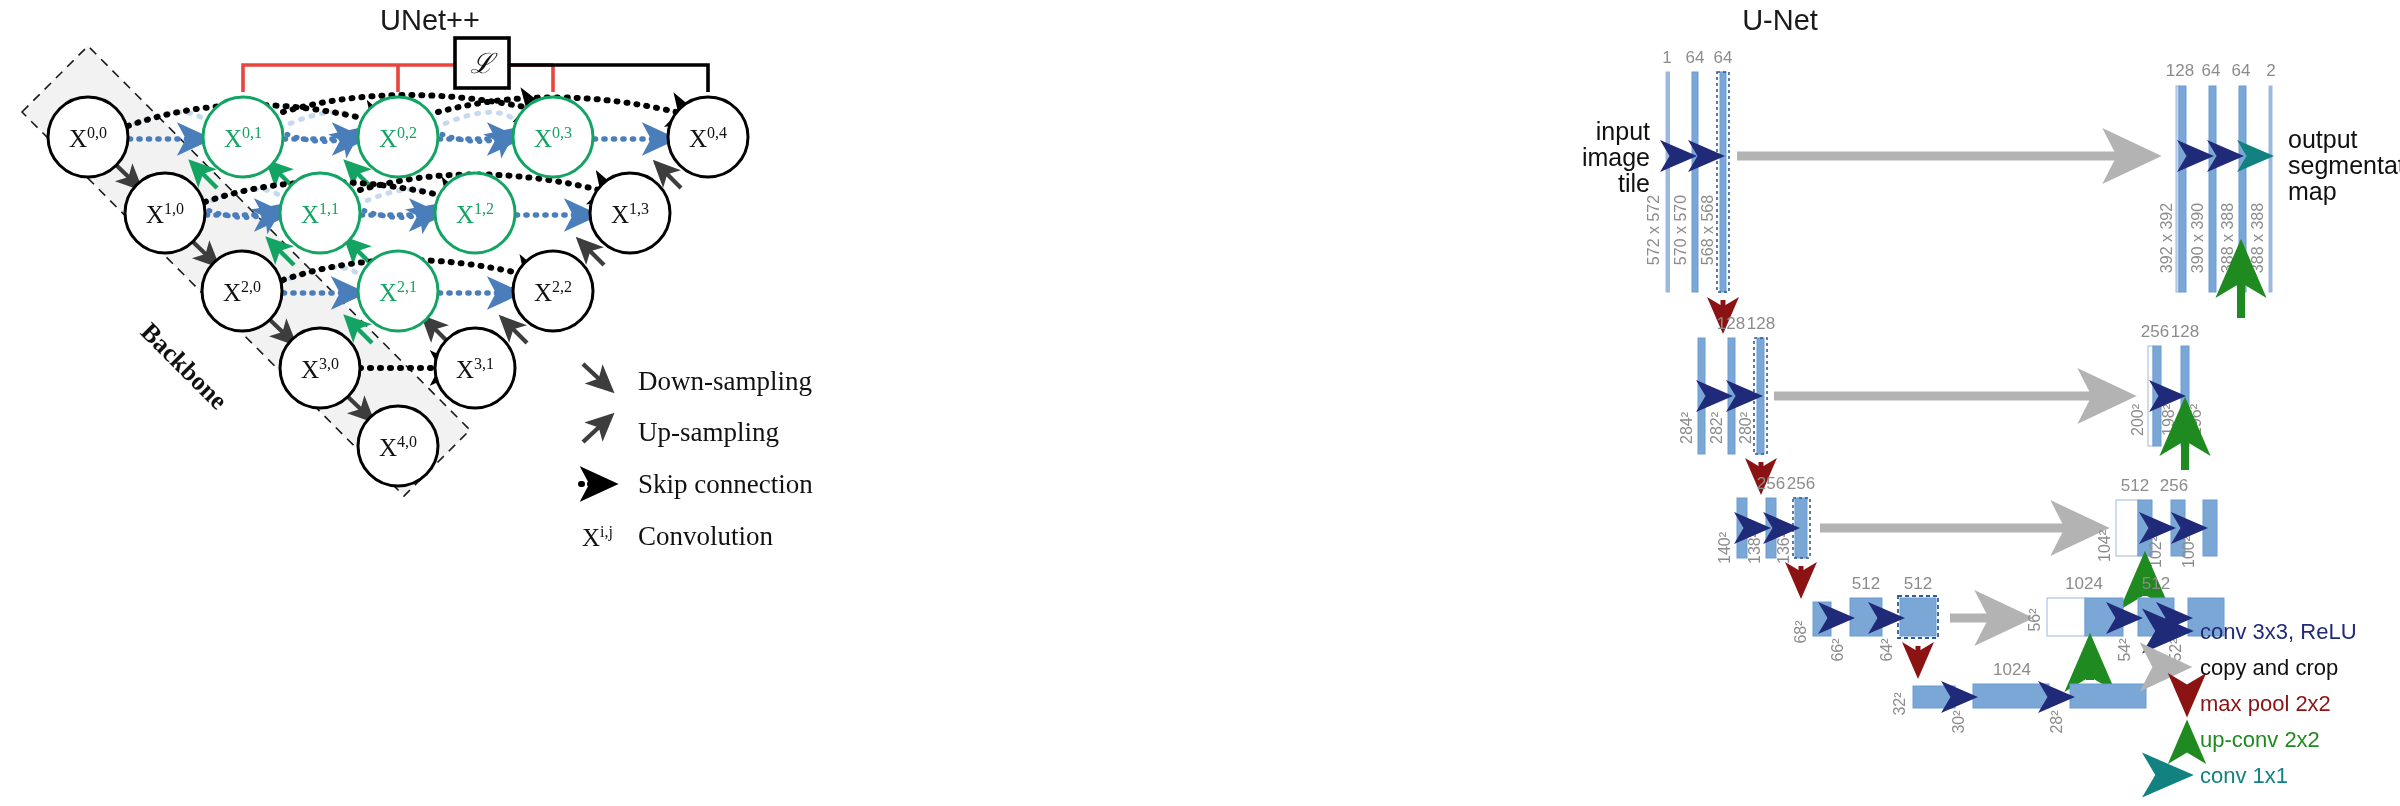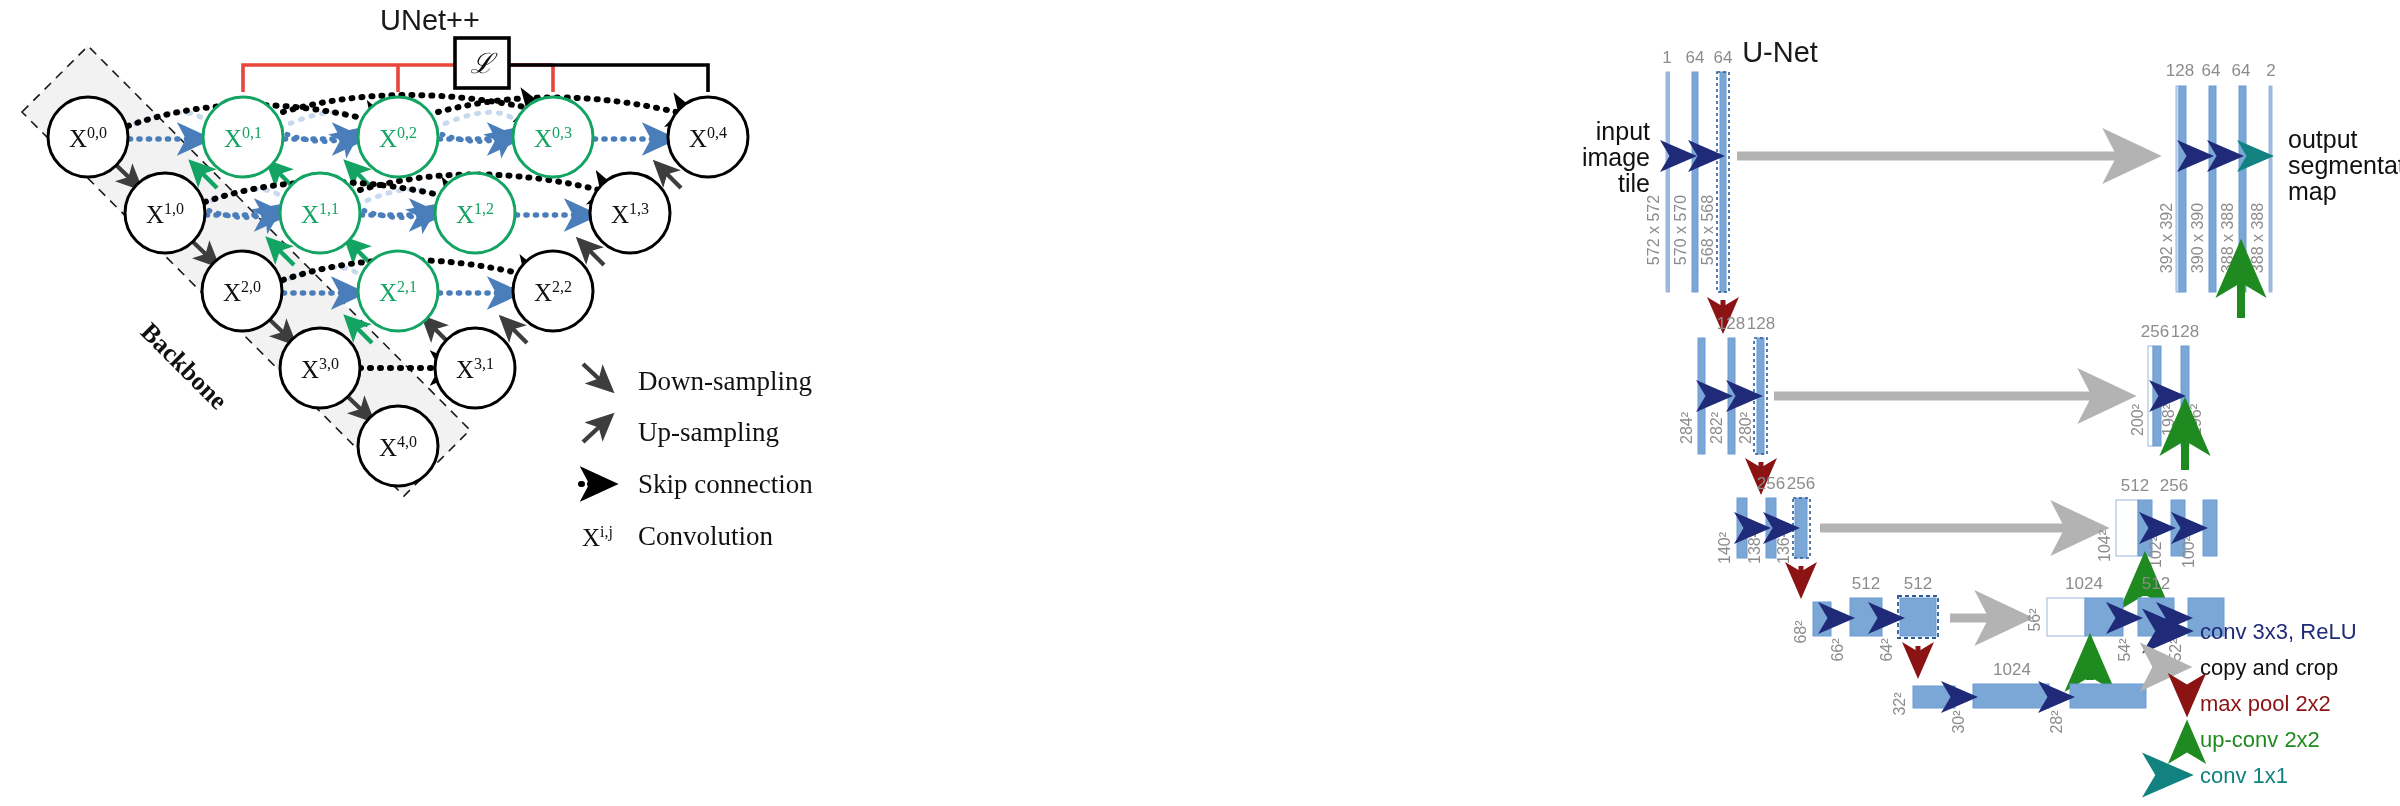--- a/index.html
+++ b/index.html
@@ -5,21 +5,21 @@
   html,body{margin:0;padding:0;background:#ffffff;}
   body{width:2400px;height:806px;position:relative;overflow:hidden;
        font-family:"Liberation Sans", sans-serif;}
   .panel{position:absolute;top:0;height:642px;}
   #unetpp-panel{left:0;width:1250px;}
   #unet-panel{left:1250px;width:1150px;}
 
   .title{position:absolute;font-family:"Liberation Sans",sans-serif;
          font-size:29px;color:#1a1a1a;font-weight:400;text-align:center;}
   #unetpp-title{left:280px;top:4px;width:300px;}
-  #unet-title{left:380px;top:4px;width:300px;margin-top:32px;}
+  #unet-title{left:380px;top:4px;width:300px;}
 
   svg{position:absolute;left:0;top:0;overflow:visible;}
 
   .nodelbl{font-family:"Liberation Serif",serif;font-size:25px;}
   .nodelbl .sup{font-size:16px;}
   .legend-text{font-family:"Liberation Serif",serif;font-size:27px;fill:#111;}
   .dimnum{font-family:"Liberation Sans",sans-serif;font-size:17px;fill:#8c8c8c;}
   .sidedim{font-family:"Liberation Sans",sans-serif;font-size:16px;fill:#8c8c8c;}
   .iolabel{font-family:"Liberation Sans",sans-serif;font-size:25px;fill:#111;}
   .rlegend{font-family:"Liberation Sans",sans-serif;font-size:22px;}

